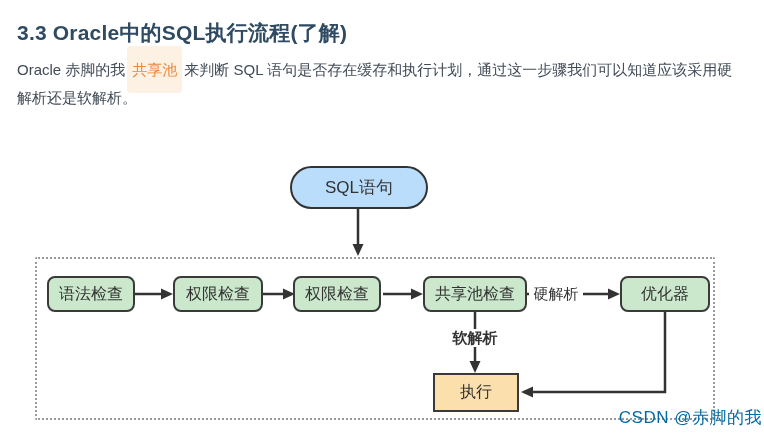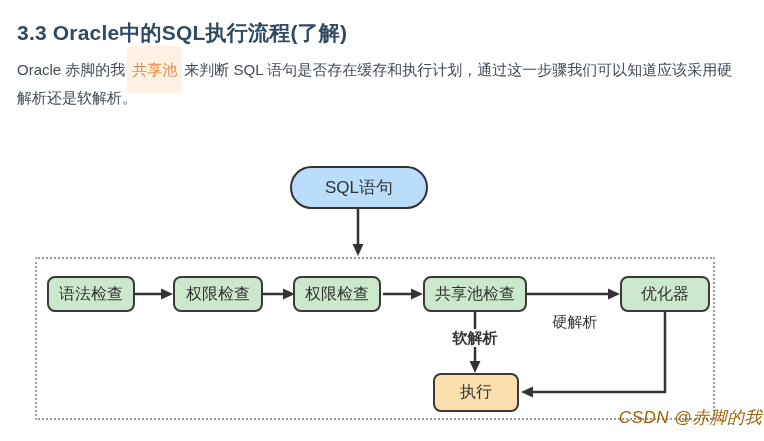--- a/index.html
+++ b/index.html
@@ -40,31 +40,31 @@
     background:#b9ddfa;border-radius:22px;font-size:17px;
   }
   .green{background:#cbe8cc;border-radius:8px;top:276px;height:36px;border-color:#3a3a3a;}
   .b1{left:47px;width:88px;}
   .b2{left:173px;width:90px;}
   .b3{left:293px;width:88px;}
   .b4{left:423px;width:104px;}
   .b5{left:620px;width:90px;}
   .exec{
     left:433px;top:373px;width:86px;height:39px;
-    background:#fbe0ad;border-radius:8px;border-color:#3a3a3a;
+    background:#fbe0ad;border-radius:0;border-color:#3a3a3a;
   }
   .edge-label{
     position:absolute;z-index:2;background:#ffffff;
     color:#333333;font-size:15px;text-align:center;
   }
-  .hard{left:548px;top:285px;width:54px;line-height:18px;margin-top:28px;}
+  .hard{left:529px;top:285px;width:54px;line-height:18px;}
   .soft{left:448px;top:329px;width:54px;line-height:18px;font-weight:bold;}
   .watermark{
     position:absolute;right:2px;top:406px;z-index:3;
-    color:#a16207;font-size:17px;letter-spacing:0.5px;font-style:italic;
+    color:#0369a1;font-size:17px;letter-spacing:0.5px;
   }
 </style>
 </head>
 <body>
 
 <div class="page">
 
   <h2 class="heading">3.3 Oracle中的SQL执行流程(了解)</h2>
 
   <p class="para p1"><span>Oracle 赤脚的我</span><code class="inline-code">共享池</code><span>来判断 SQL 语句是否存在缓存和执行计划，通过这一步骤我们可以知道应该采用硬解析还是软解析。</span></p>

